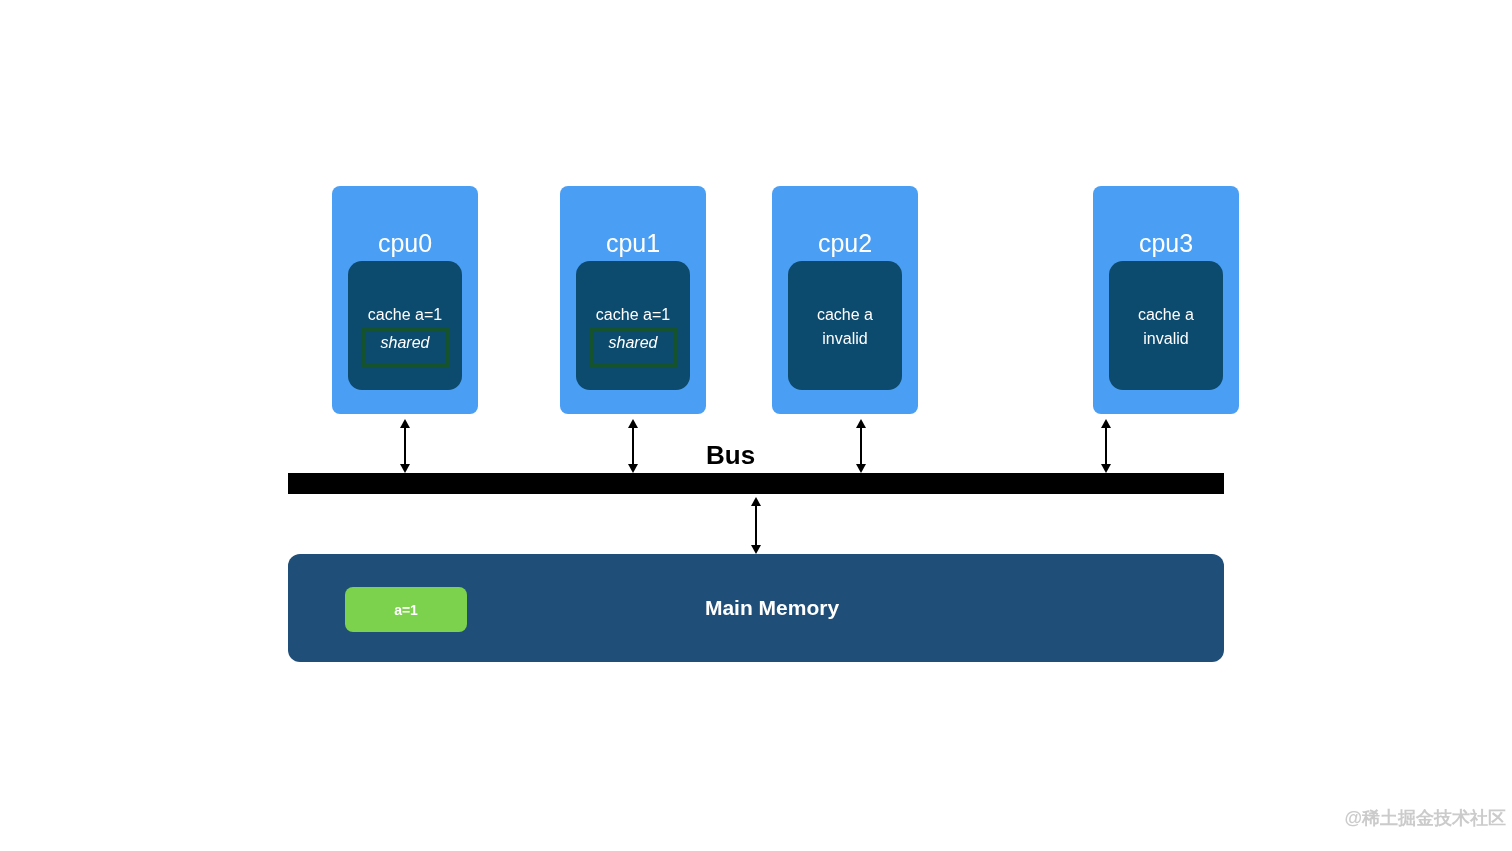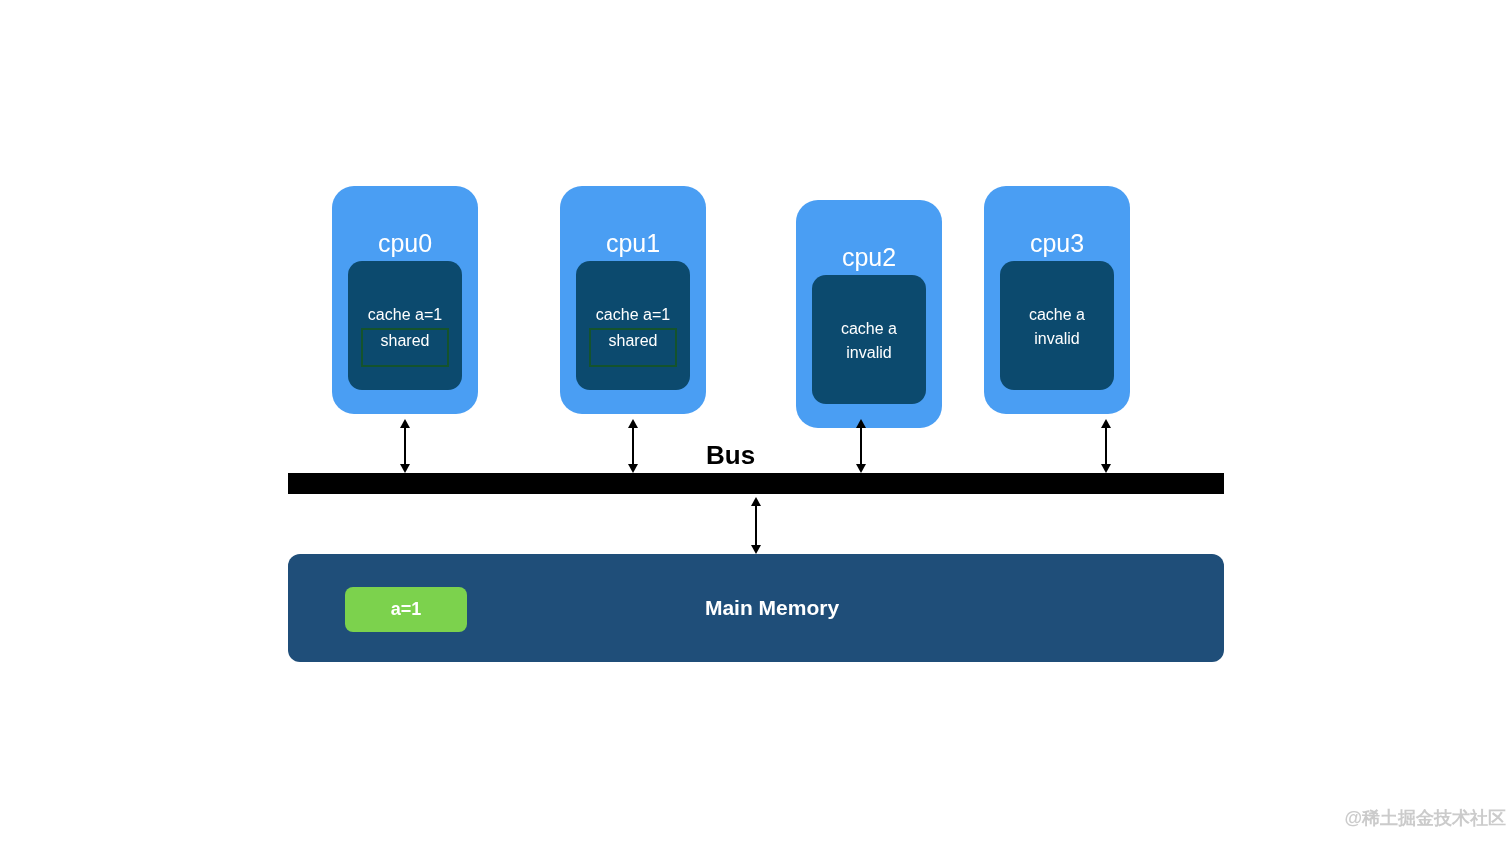--- a/index.html
+++ b/index.html
@@ -8,26 +8,26 @@
 
   .canvas { position: relative; width: 1512px; height: 851px; background: #ffffff; }
 
   
   .cpu-box {
     position: absolute;
     top: 186px;
     width: 146px;
     height: 228px;
     background: #4A9EF3;
-    border-radius: 22px;
+    border-radius: 8px;
   }
   .cpu-box.c0 { left: 332px; }
   .cpu-box.c1 { left: 560px; }
-  .cpu-box.c2 { left: 796px; margin-top: 14px; }
-  .cpu-box.c3 { left: 984px; }
+  .cpu-box.c2 { left: 772px; }
+  .cpu-box.c3 { left: 1093px; }
 
   .cpu-label {
     margin-top: 44px;
     height: 26px;
     line-height: 26px;
     text-align: center;
     color: #ffffff;
     font-size: 25px;
     font-weight: 500;
   }
@@ -50,21 +50,22 @@
     line-height: 22px;
     white-space: nowrap;
   }
   .cache-line2-wrap {
     margin: 2px auto 0 auto;
     width: 88px;
     height: 39px;
     line-height: 22px;
   }
   .cpu-box.highlighted .cache-line2-wrap {
-    border: 2px solid #14532d;
+    border: 4px solid #14532d;
+    font-style: italic;
   }
 
   
   .varrow {
     position: absolute;
     width: 2px;
     background: #000000;
   }
   .varrow::before {
     content: '';
@@ -137,21 +138,21 @@
     left: 57px;
     top: 33px;
     width: 122px;
     height: 45px;
     background: #7CD24D;
     border-radius: 8px;
     display: flex;
     align-items: center;
     justify-content: center;
     color: #ffffff;
-    font-size: 18px;
+    font-size: 14px;
     font-weight: bold;
   }
 
   .watermark {
     position: absolute;
     right: 6px;
     top: 806px;
     color: #cbcbcb;
     font-size: 18px;
     white-space: nowrap;

